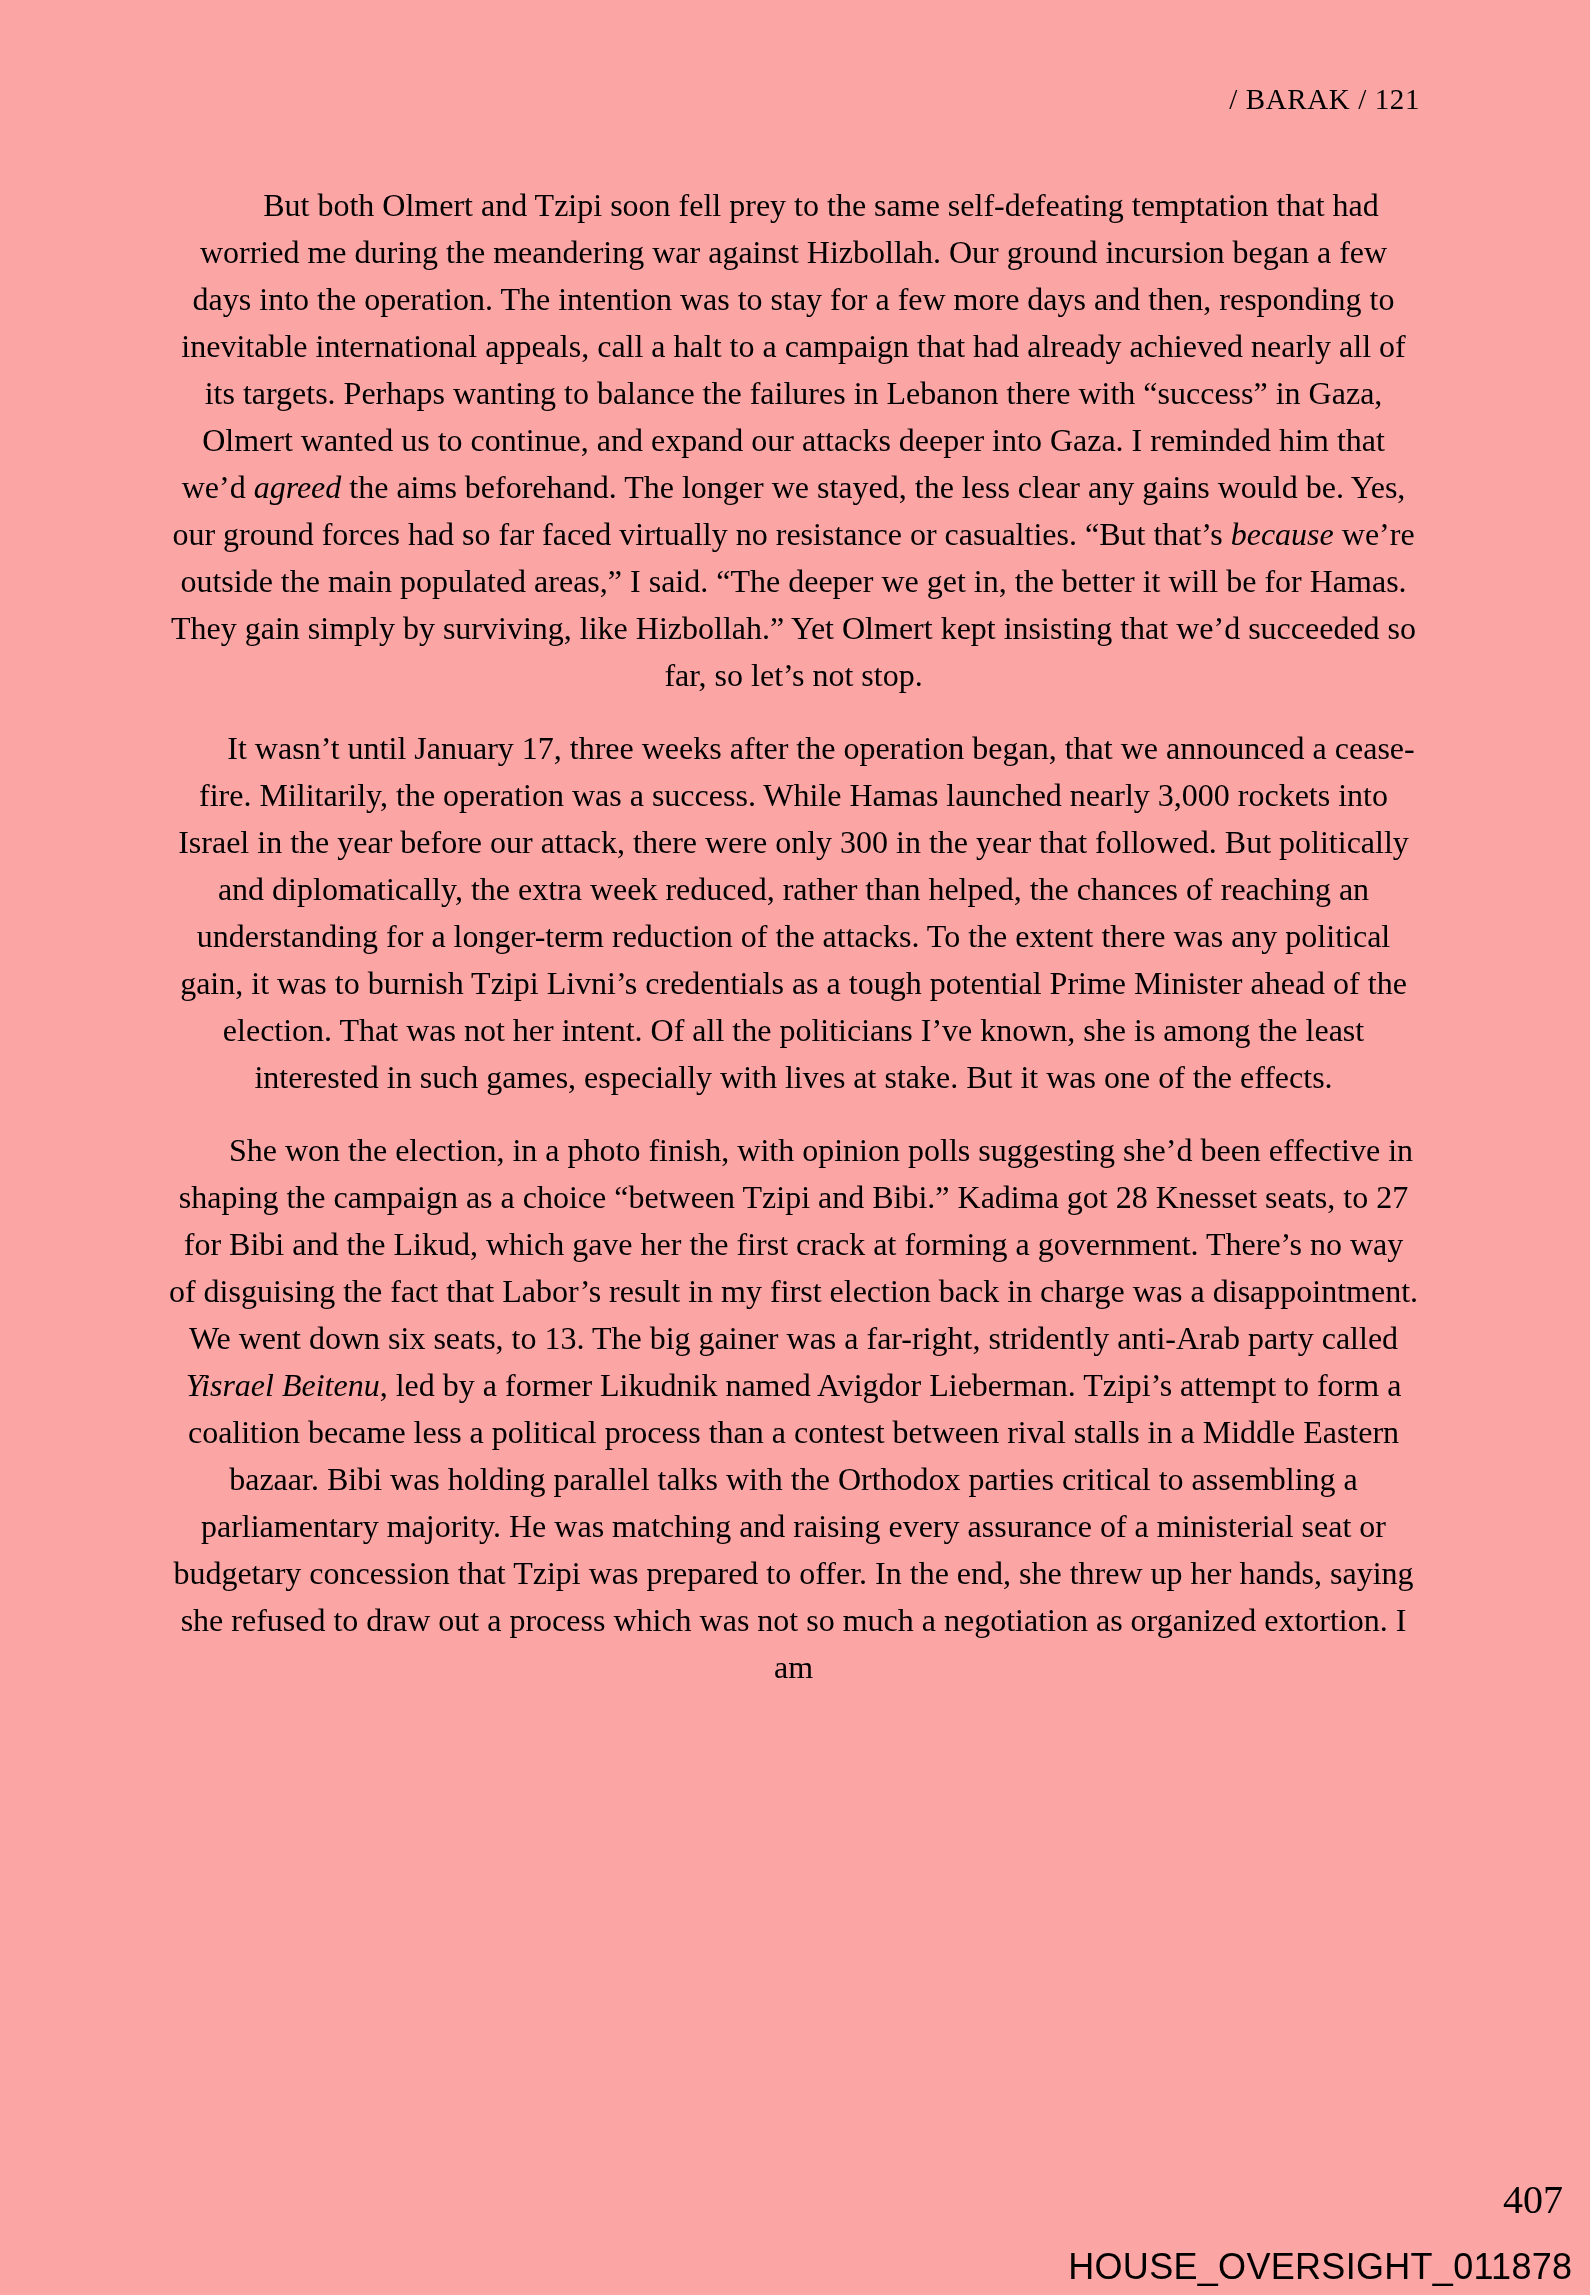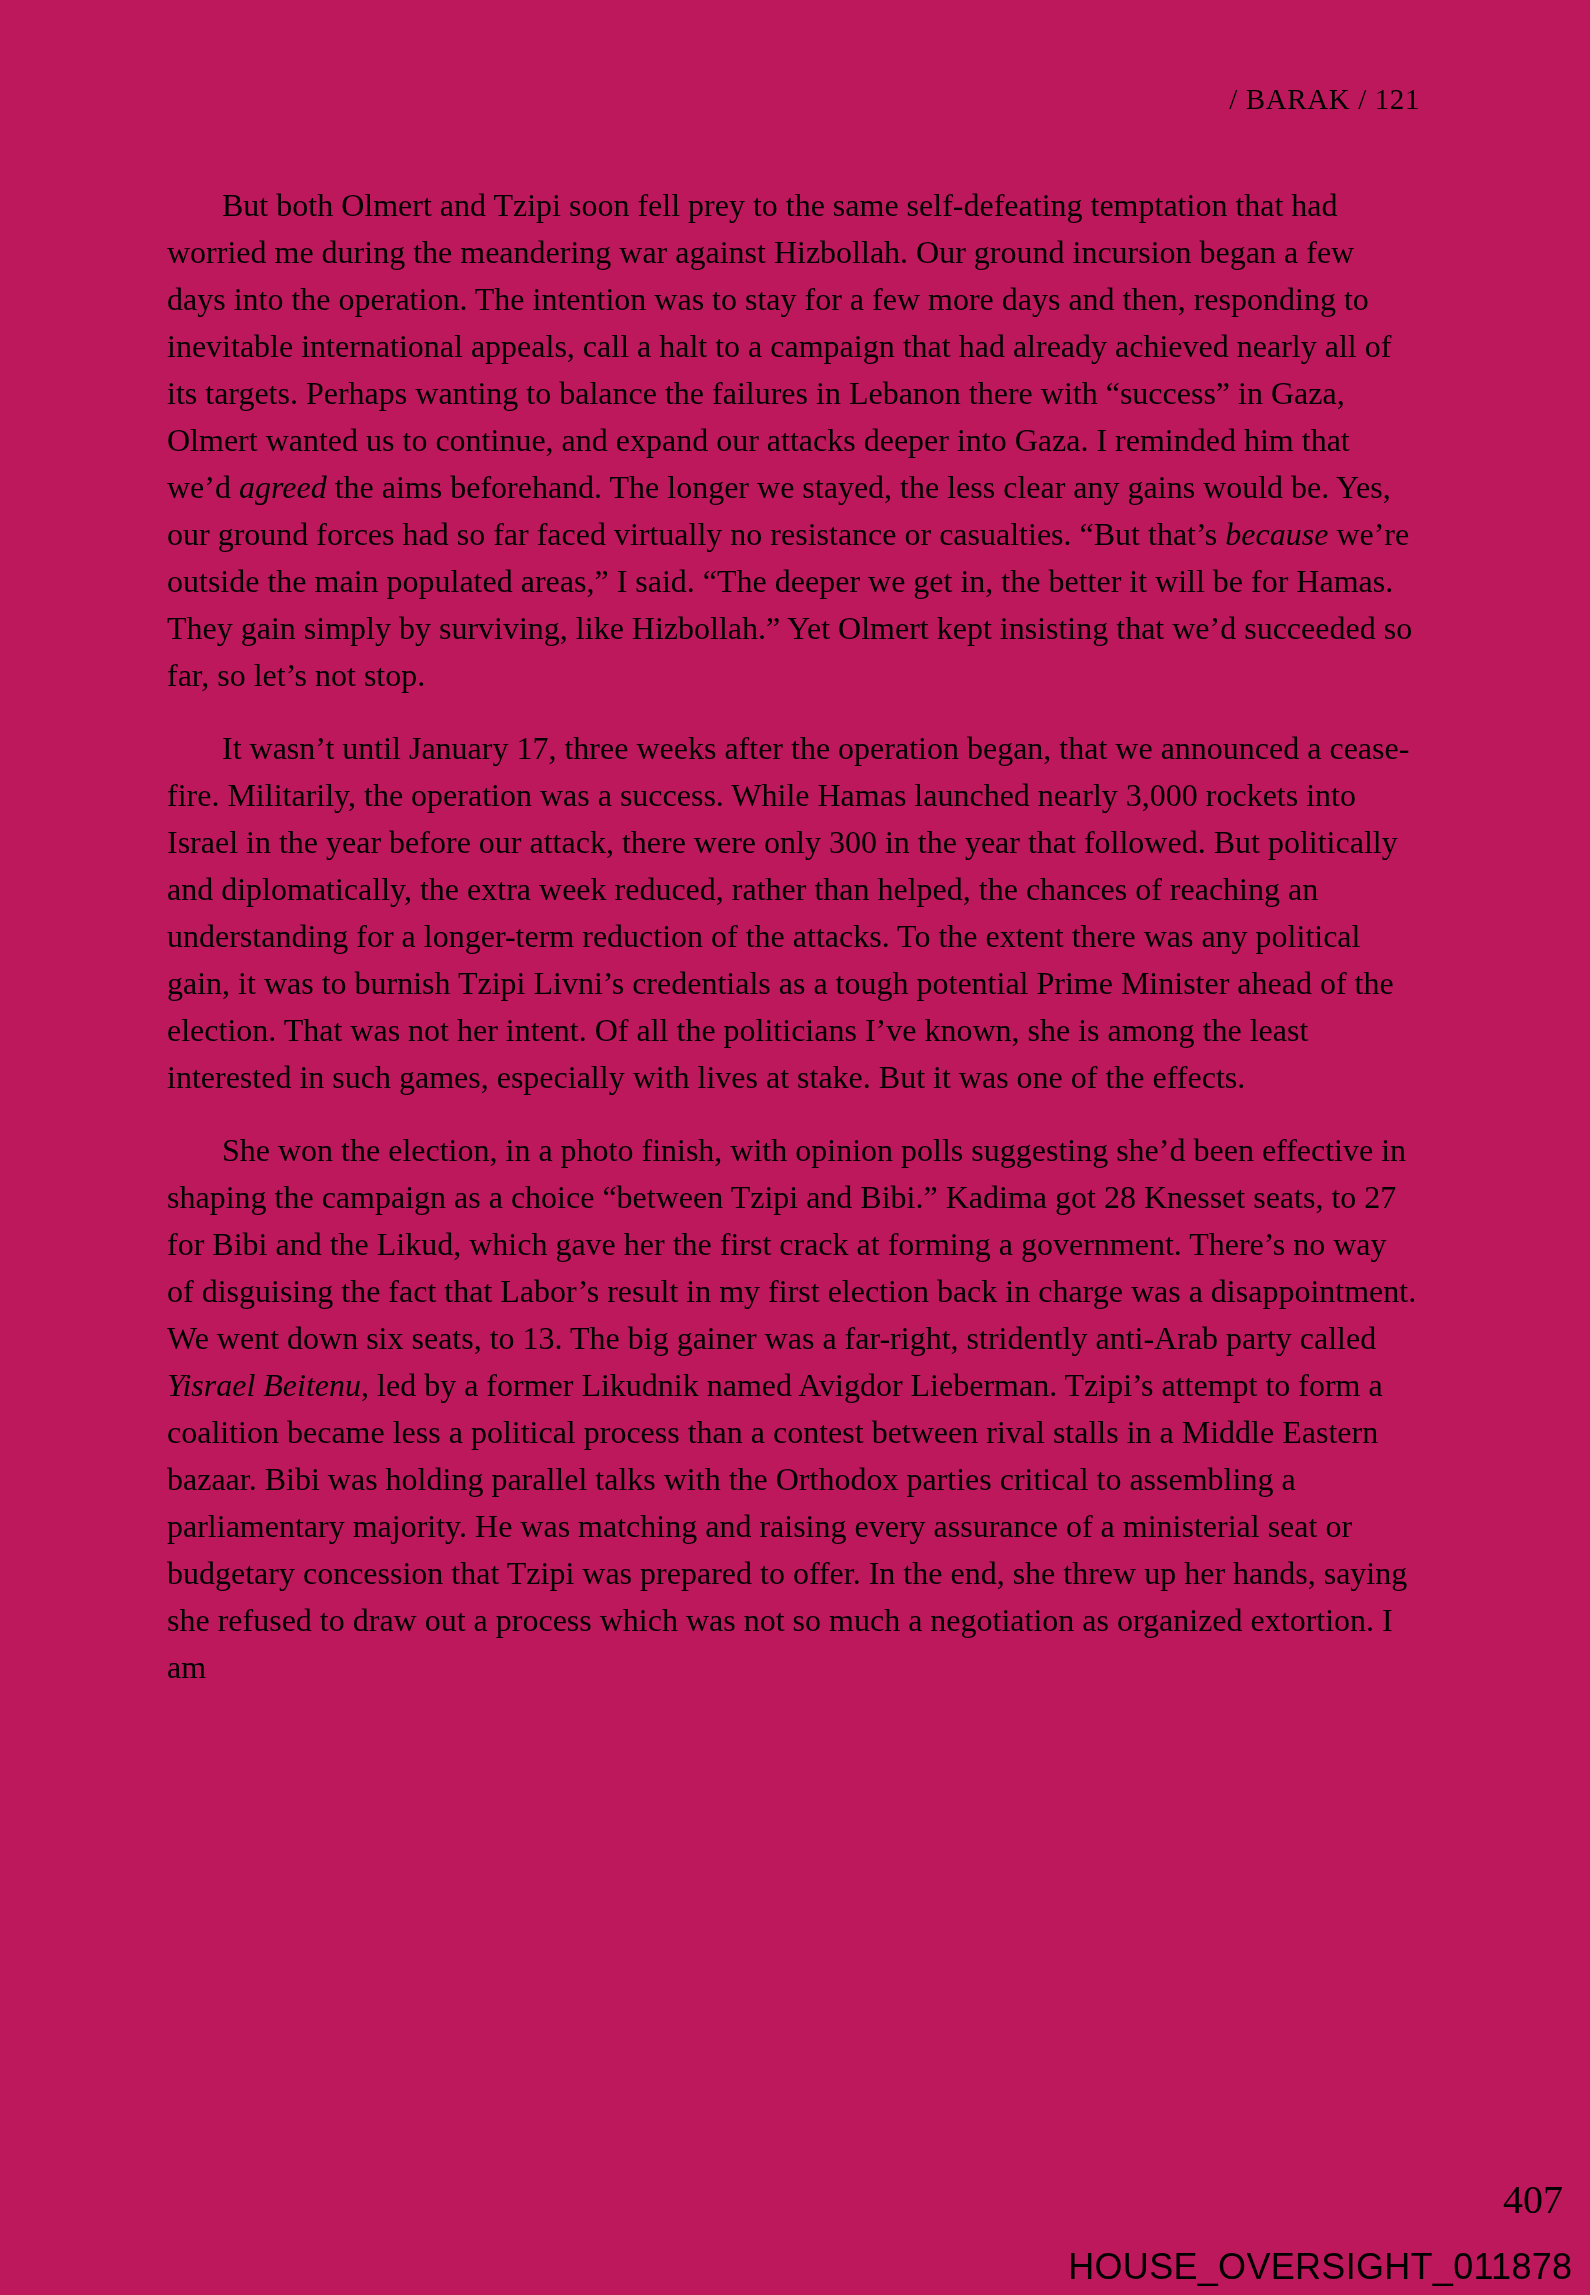--- a/index.html
+++ b/index.html
@@ -4,21 +4,21 @@
 <style>
   html, body {
     margin: 0;
     padding: 0;
     background: #e8e8e8;
   }
   .page {
     position: relative;
     width: 1591px;
     height: 2295px;
-    background: #be185d;
+    background: #fca5a5;
     color: #000000;
     font-family: "Liberation Serif", serif;
     overflow: hidden;
   }
   .running-header {
     position: absolute;
     top: 83px;
     left: 167px;
     width: 1253px;
     text-align: right;
@@ -27,21 +27,21 @@
     letter-spacing: 0.6px;
     white-space: pre;
   }
   .body-text {
     position: absolute;
     left: 167px;
     top: 182px;
     width: 1253px;
     font-size: 32px;
     line-height: 47px;
-    text-align: left;
+    text-align: center;
   }
   .body-text p {
     margin: 0 0 26px 0;
     text-indent: 55px;
   }
   .body-text p:last-child {
     margin-bottom: 8px;
   }
   .i {
     font-style: italic;

